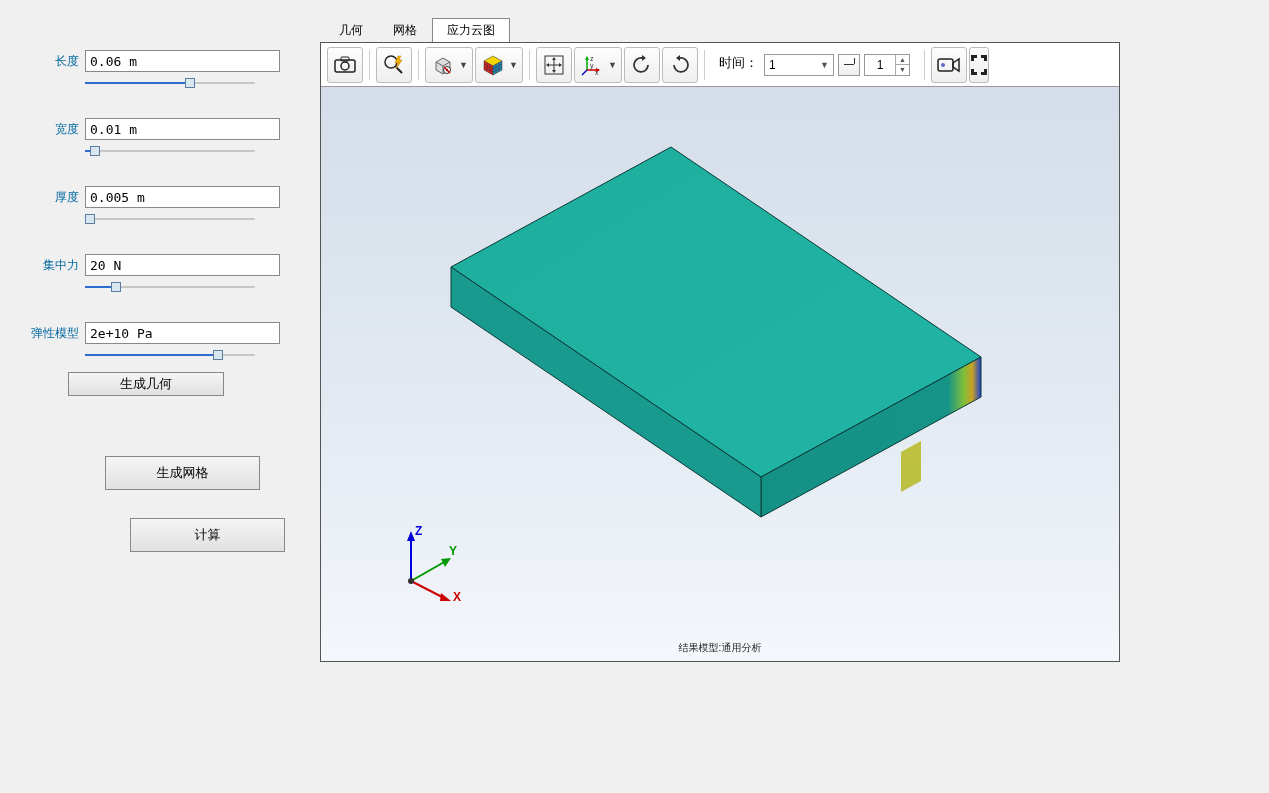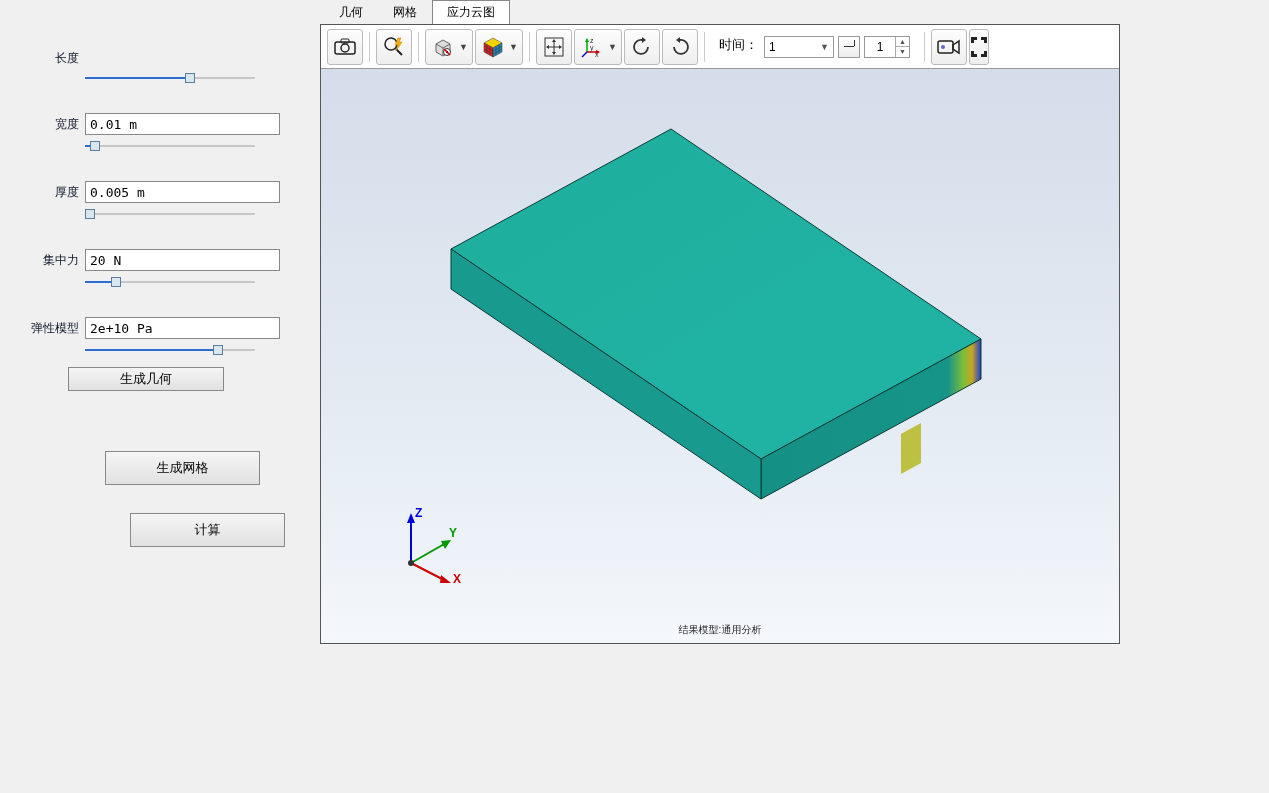--- a/index.html
+++ b/index.html
@@ -20,21 +20,21 @@
   .param-row {
     display: flex;
     align-items: center;
     margin-bottom: 4px;
   }
   .param-label {
     width: 55px;
     text-align: right;
     padding-right: 6px;
     font-size: 12px;
-    color: #0f172a;
+    color: #0369a1;
   }
   .param-input {
     flex: 1;
     border: 1px solid #888;
     background: #fff;
     padding: 2px 4px;
     font-family: "Consolas", monospace;
     font-size: 13px;
     height: 22px;
   }
@@ -78,21 +78,21 @@
     height: 24px;
     margin: 0 0 55px 55px;
     background: linear-gradient(#f5f5f5, #e1e1e1);
     border: 1px solid #888;
     font-size: 13px;
     cursor: pointer;
   }
   .action-btn:first-of-type { margin-top: 0; margin-bottom: 55px; }
   .content {
     flex: 1;
-    padding-top: 0;
+    padding-top: 18px;
   }
   .tabs {
     display: flex;
     gap: 0;
     margin-bottom: 0;
     padding-left: 4px;
   }
   .tab {
     padding: 3px 14px;
     font-size: 12px;
@@ -255,20 +255,21 @@
 </style>
 </head>
 <body>
 
 <div class="app">
 
   <div class="sidebar">
 
     <div class="param-row">
       <div class="param-label">长度</div>
+      <input class="param-input" value="0.06 m" style="">
     </div>
     <div class="slider-wrap">
       <div class="slider">
         <div class="slider-track"></div>
         <div class="slider-fill" style="width:62%"></div>
         <div class="slider-thumb" style="left:62%"></div>
       </div>
     </div>
 
     <div class="param-row">

